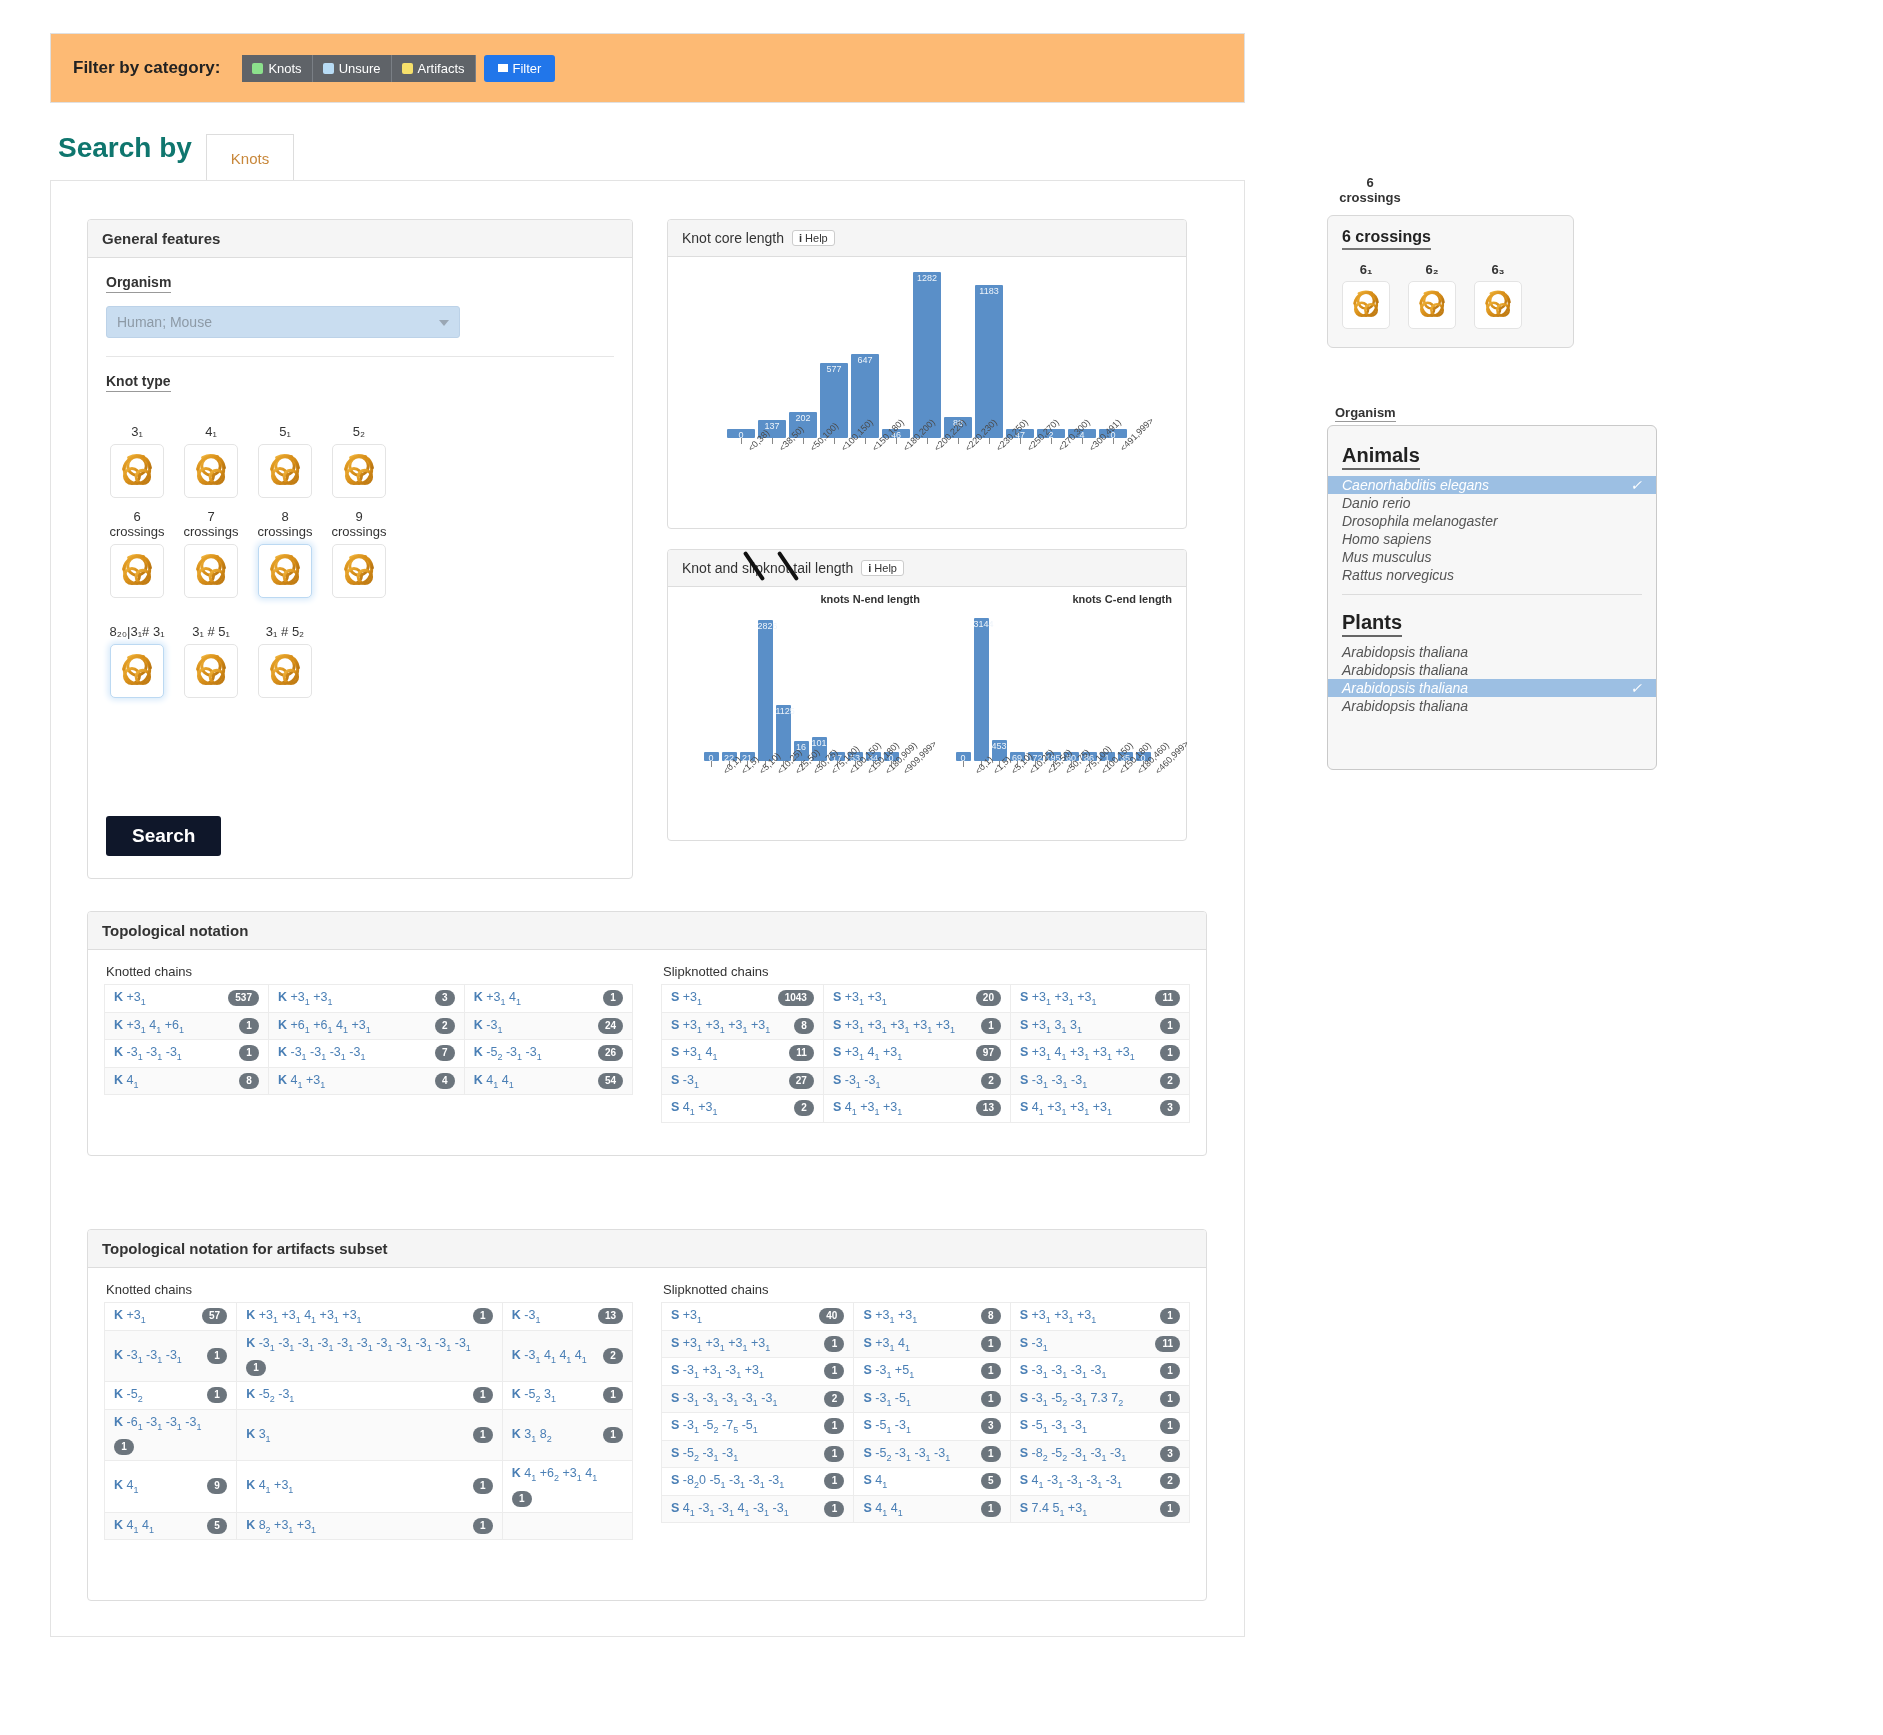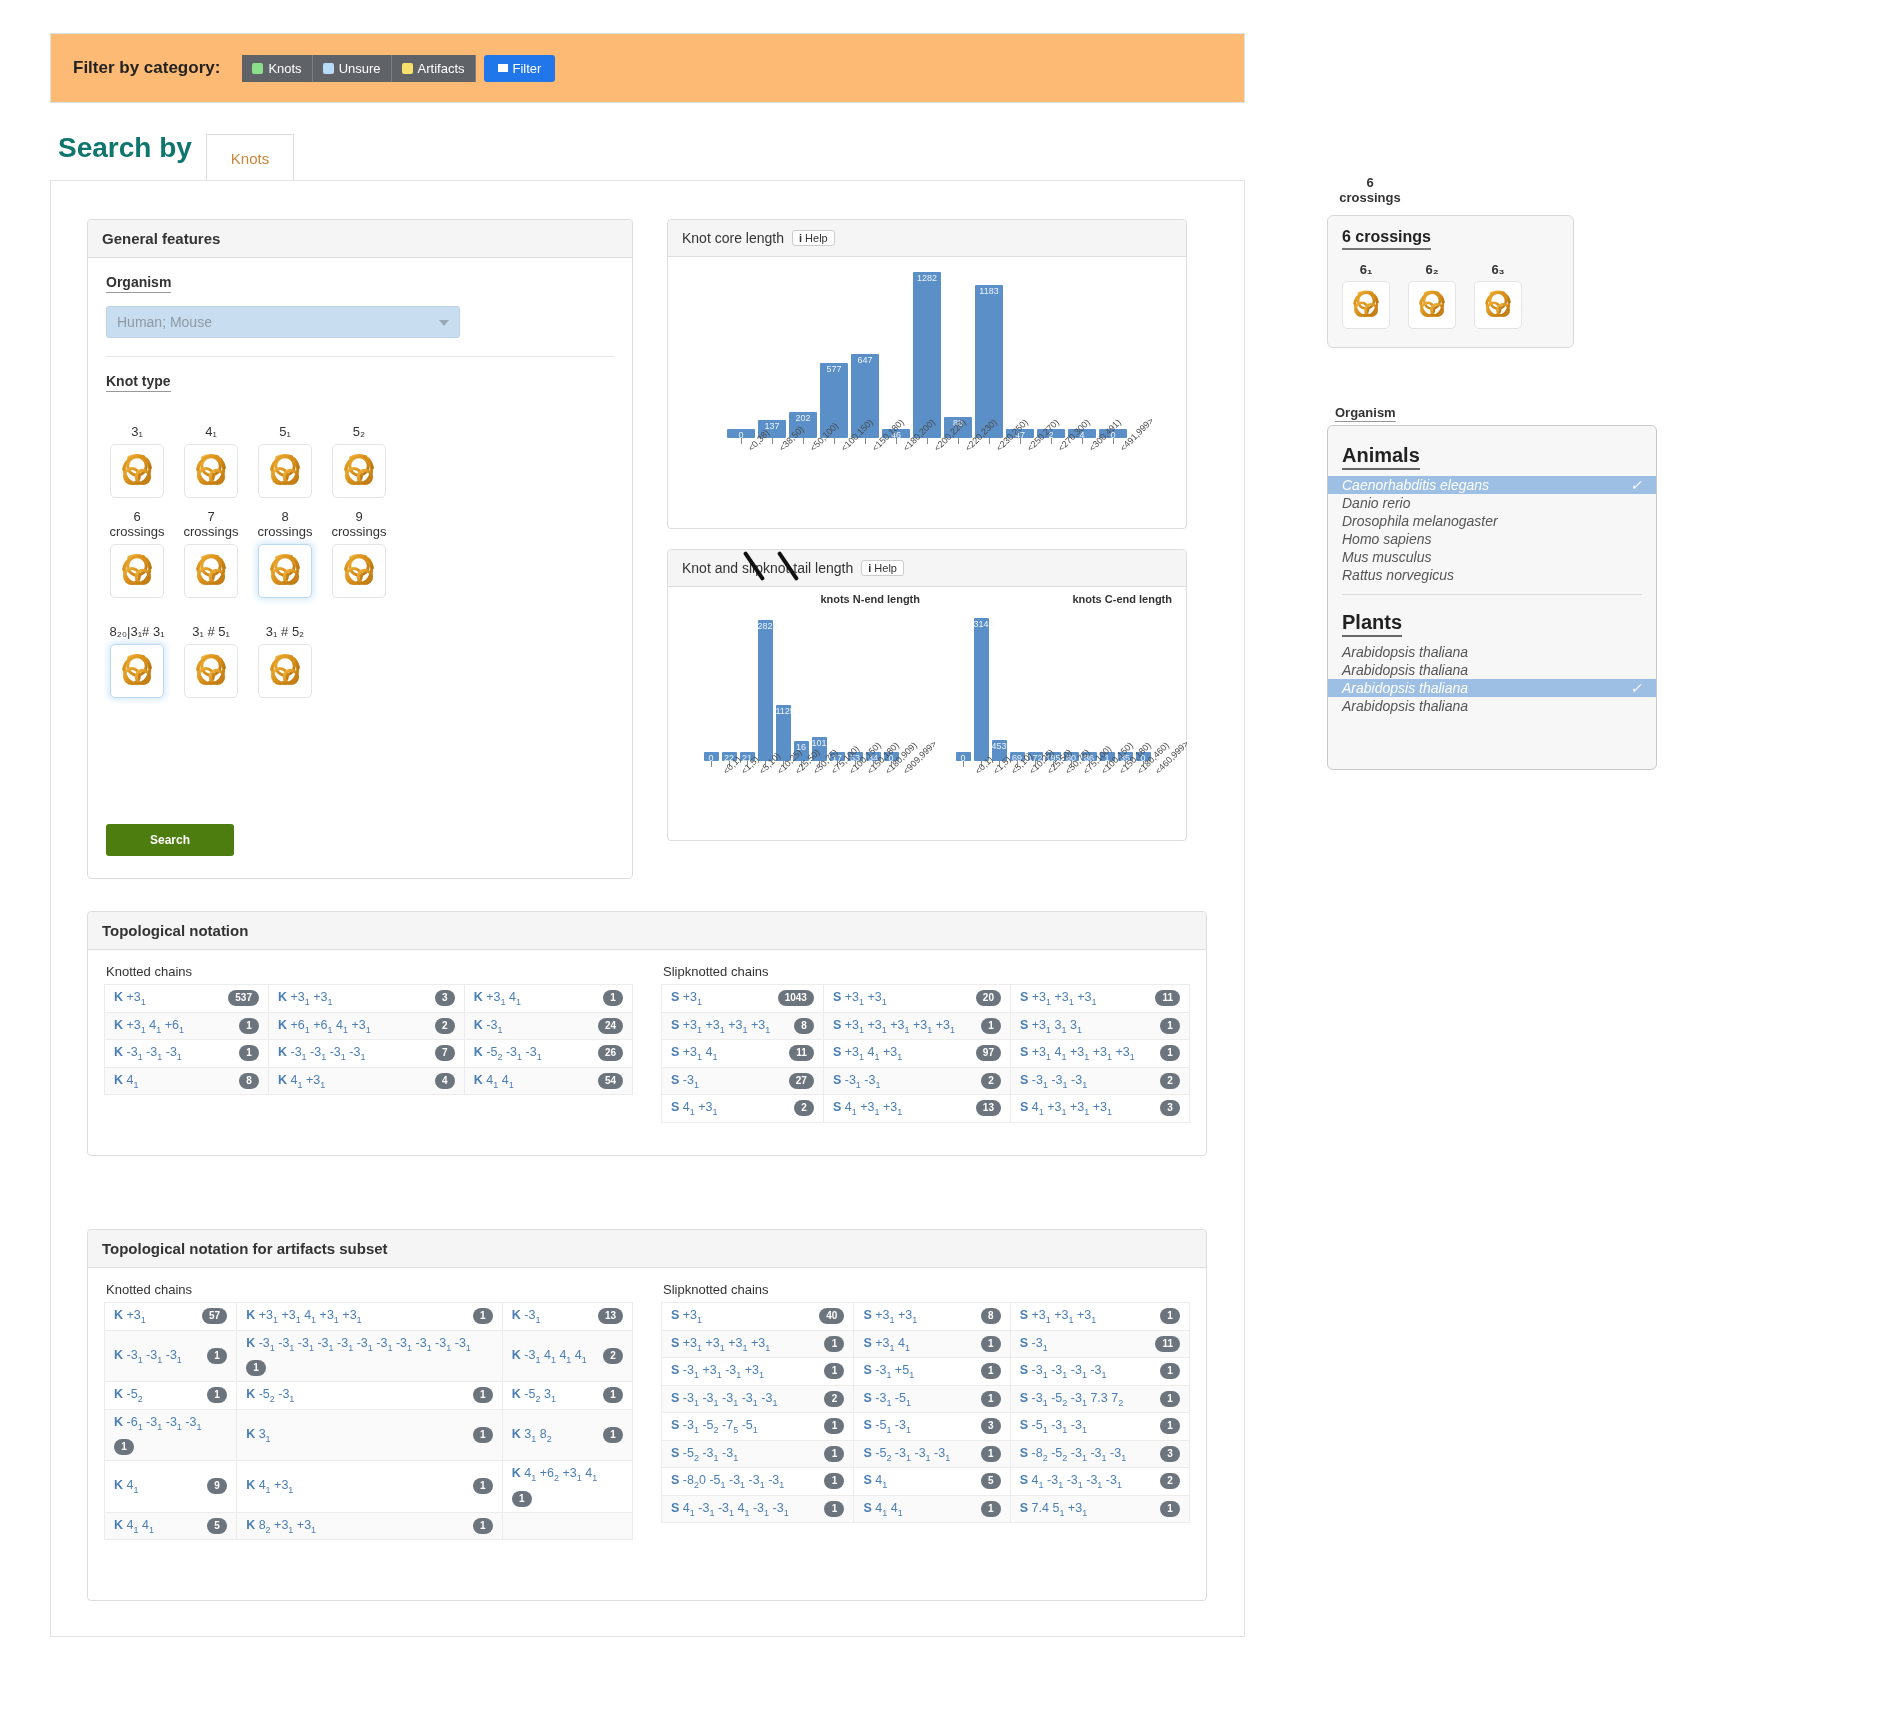--- a/index.html
+++ b/index.html
@@ -87,22 +87,22 @@
   .knot-caption{ font-size:13px; font-weight:normal; color:#333; line-height:1.15; min-height:32px;
                  display:flex; align-items:flex-end; justify-content:center; }
   .knot-box{
     width:54px; height:54px; margin:4px auto 0; background:#fff; border:1px solid #e4e4e4;
     border-radius:5px; display:flex; align-items:center; justify-content:center; cursor:pointer;
   }
   .knot-box.selected{ border-color:#bcd9f2; box-shadow:0 0 6px 2px #d6e9fa; }
   sub{ font-size:0.72em; }
 
   #search-btn{
-    position:absolute; left:18px; bottom:22px; background:#4d7c0f; color:#fff; border:none;
-    border-radius:3px; padding:9px 44px; font-size:12px; font-weight:bold; cursor:pointer;
+    position:absolute; left:18px; bottom:22px; background:#0f172a; color:#fff; border:none;
+    border-radius:3px; padding:9px 26px; font-size:19px; font-weight:bold; cursor:pointer;
   }
 
   
   #panel-corelen{ left:616px; top:38px; width:520px; height:310px; }
   #panel-taillen{ left:616px; top:368px; width:520px; height:292px; }
   .chart-body{ padding:6px 10px 0 10px; position:relative; height:100%; }
   .bars{ display:flex; align-items:flex-end; justify-content:center; gap:3px; }
   .bar-wrap{ display:flex; flex-direction:column; align-items:center; }
   .bar{
     background:#5a8fc8; width:100%; position:relative; color:#e8f0f8; font-size:9px;

